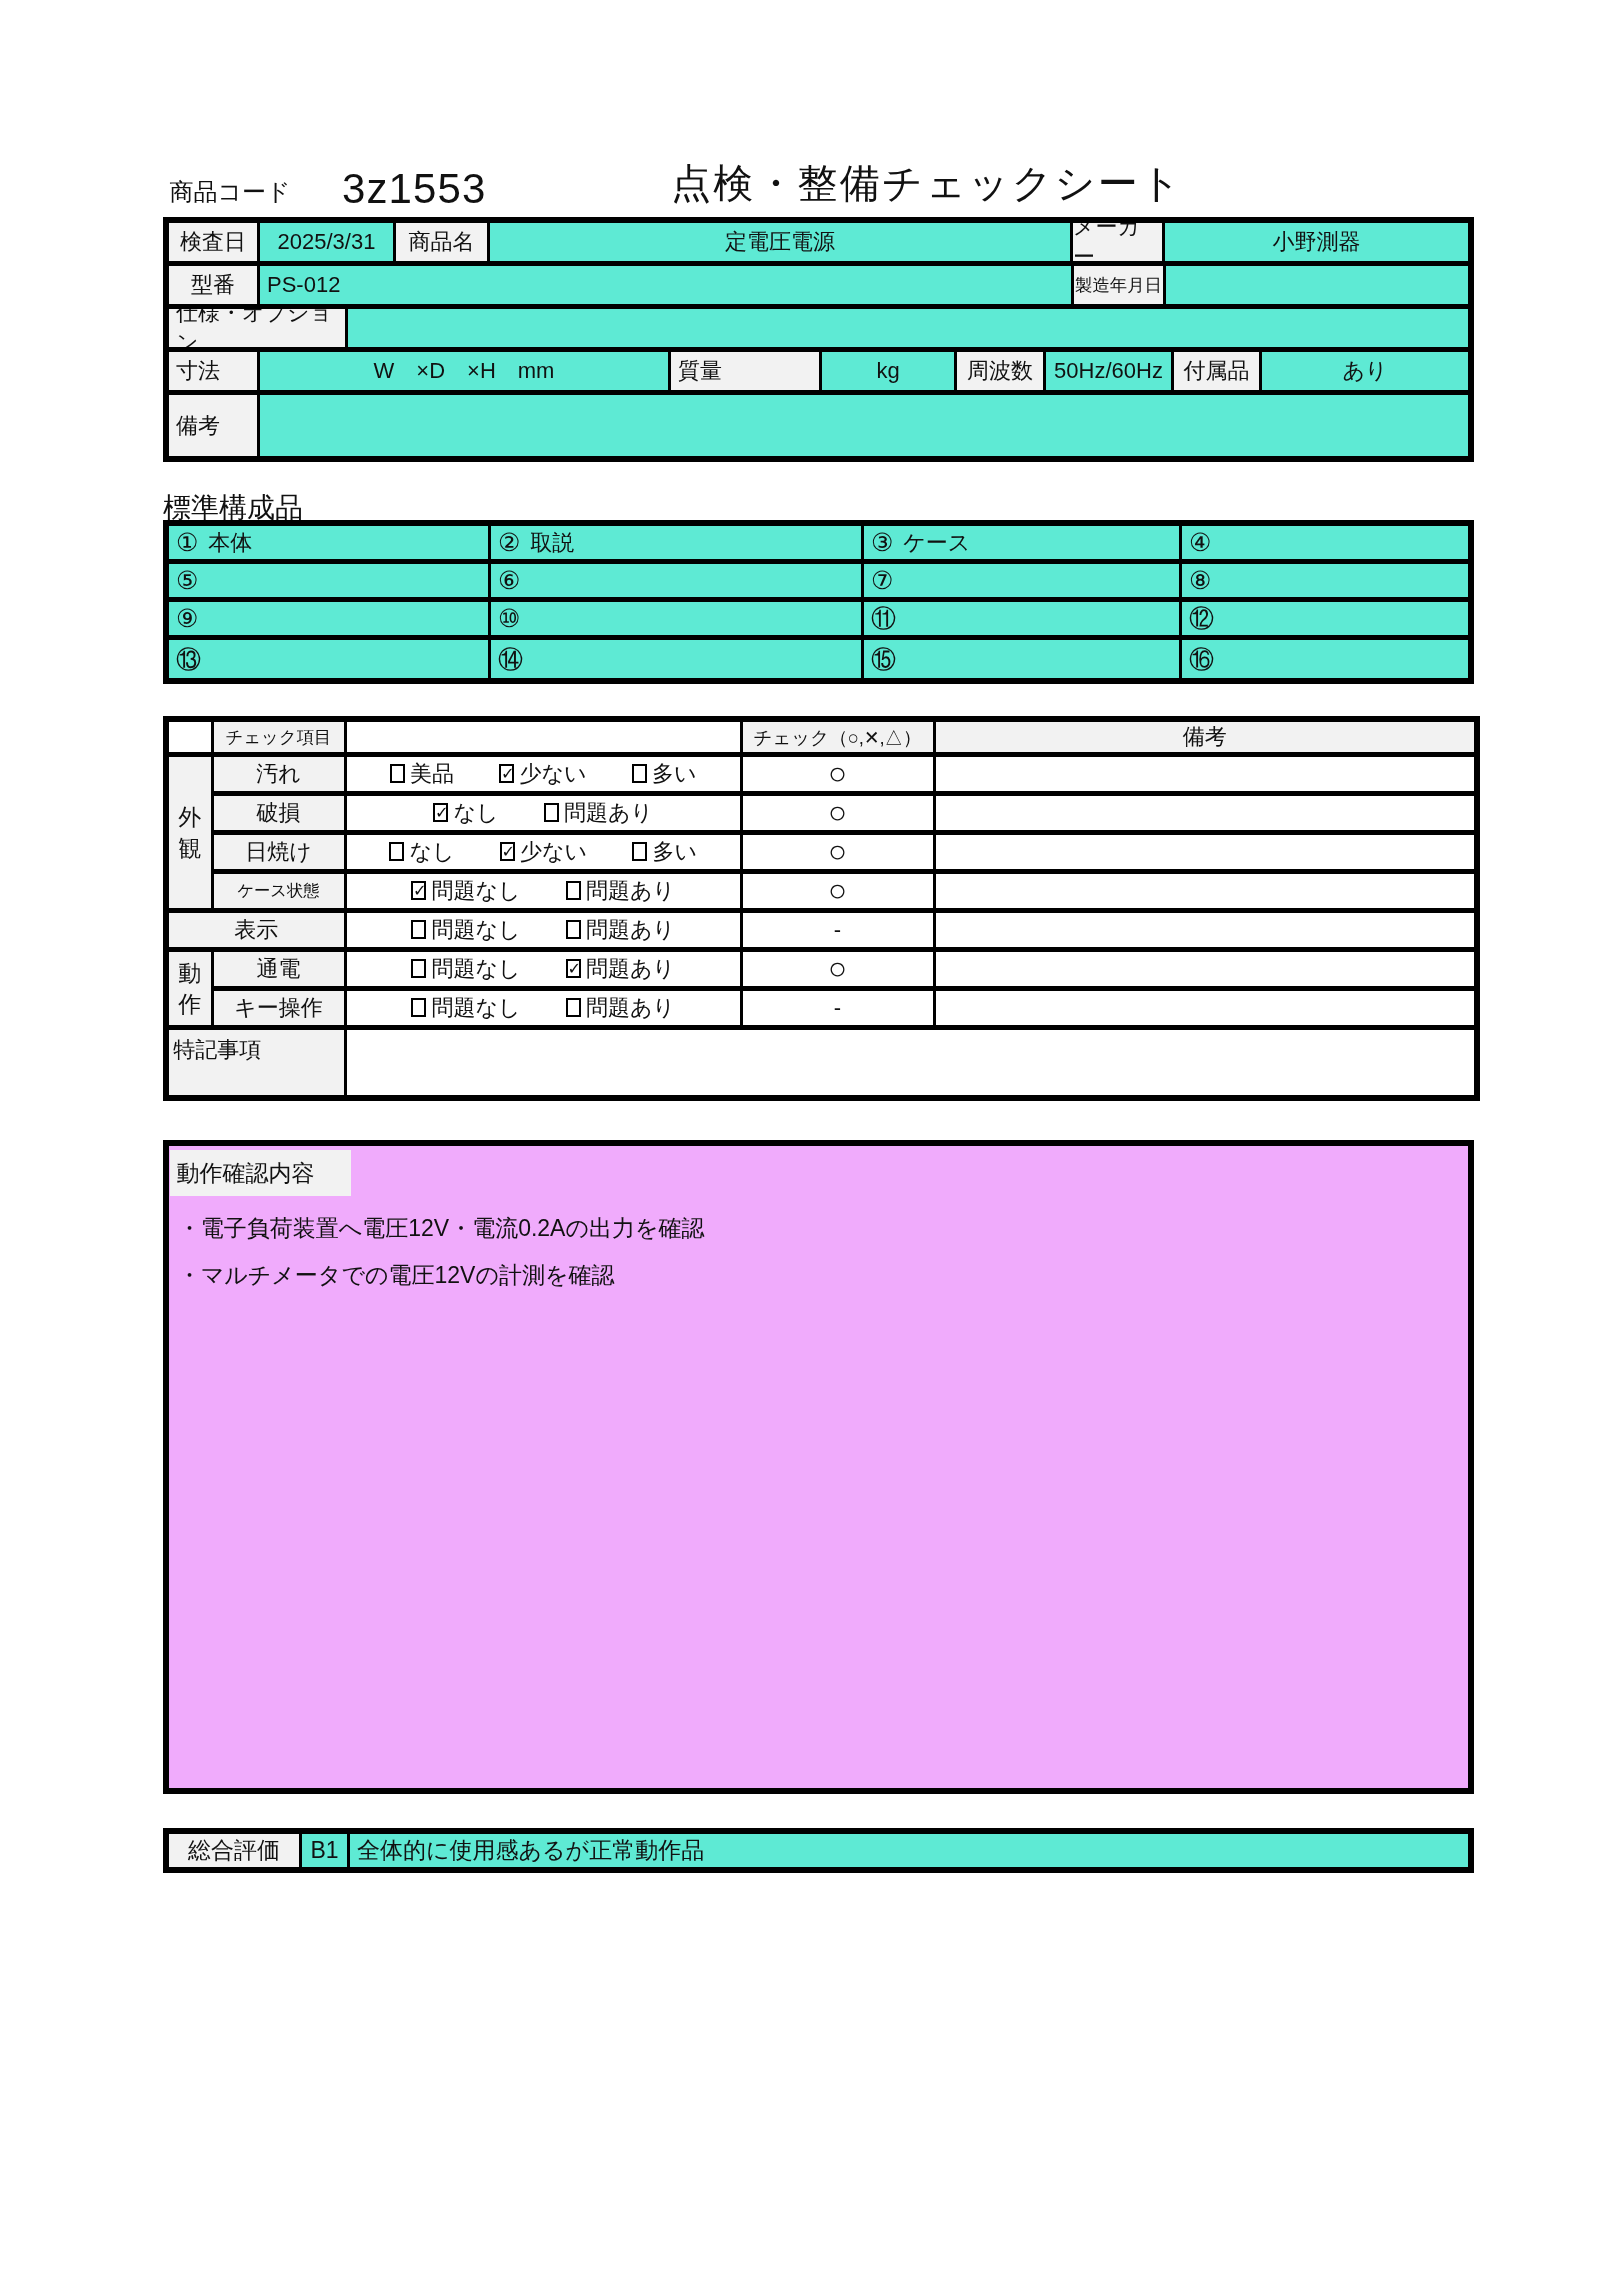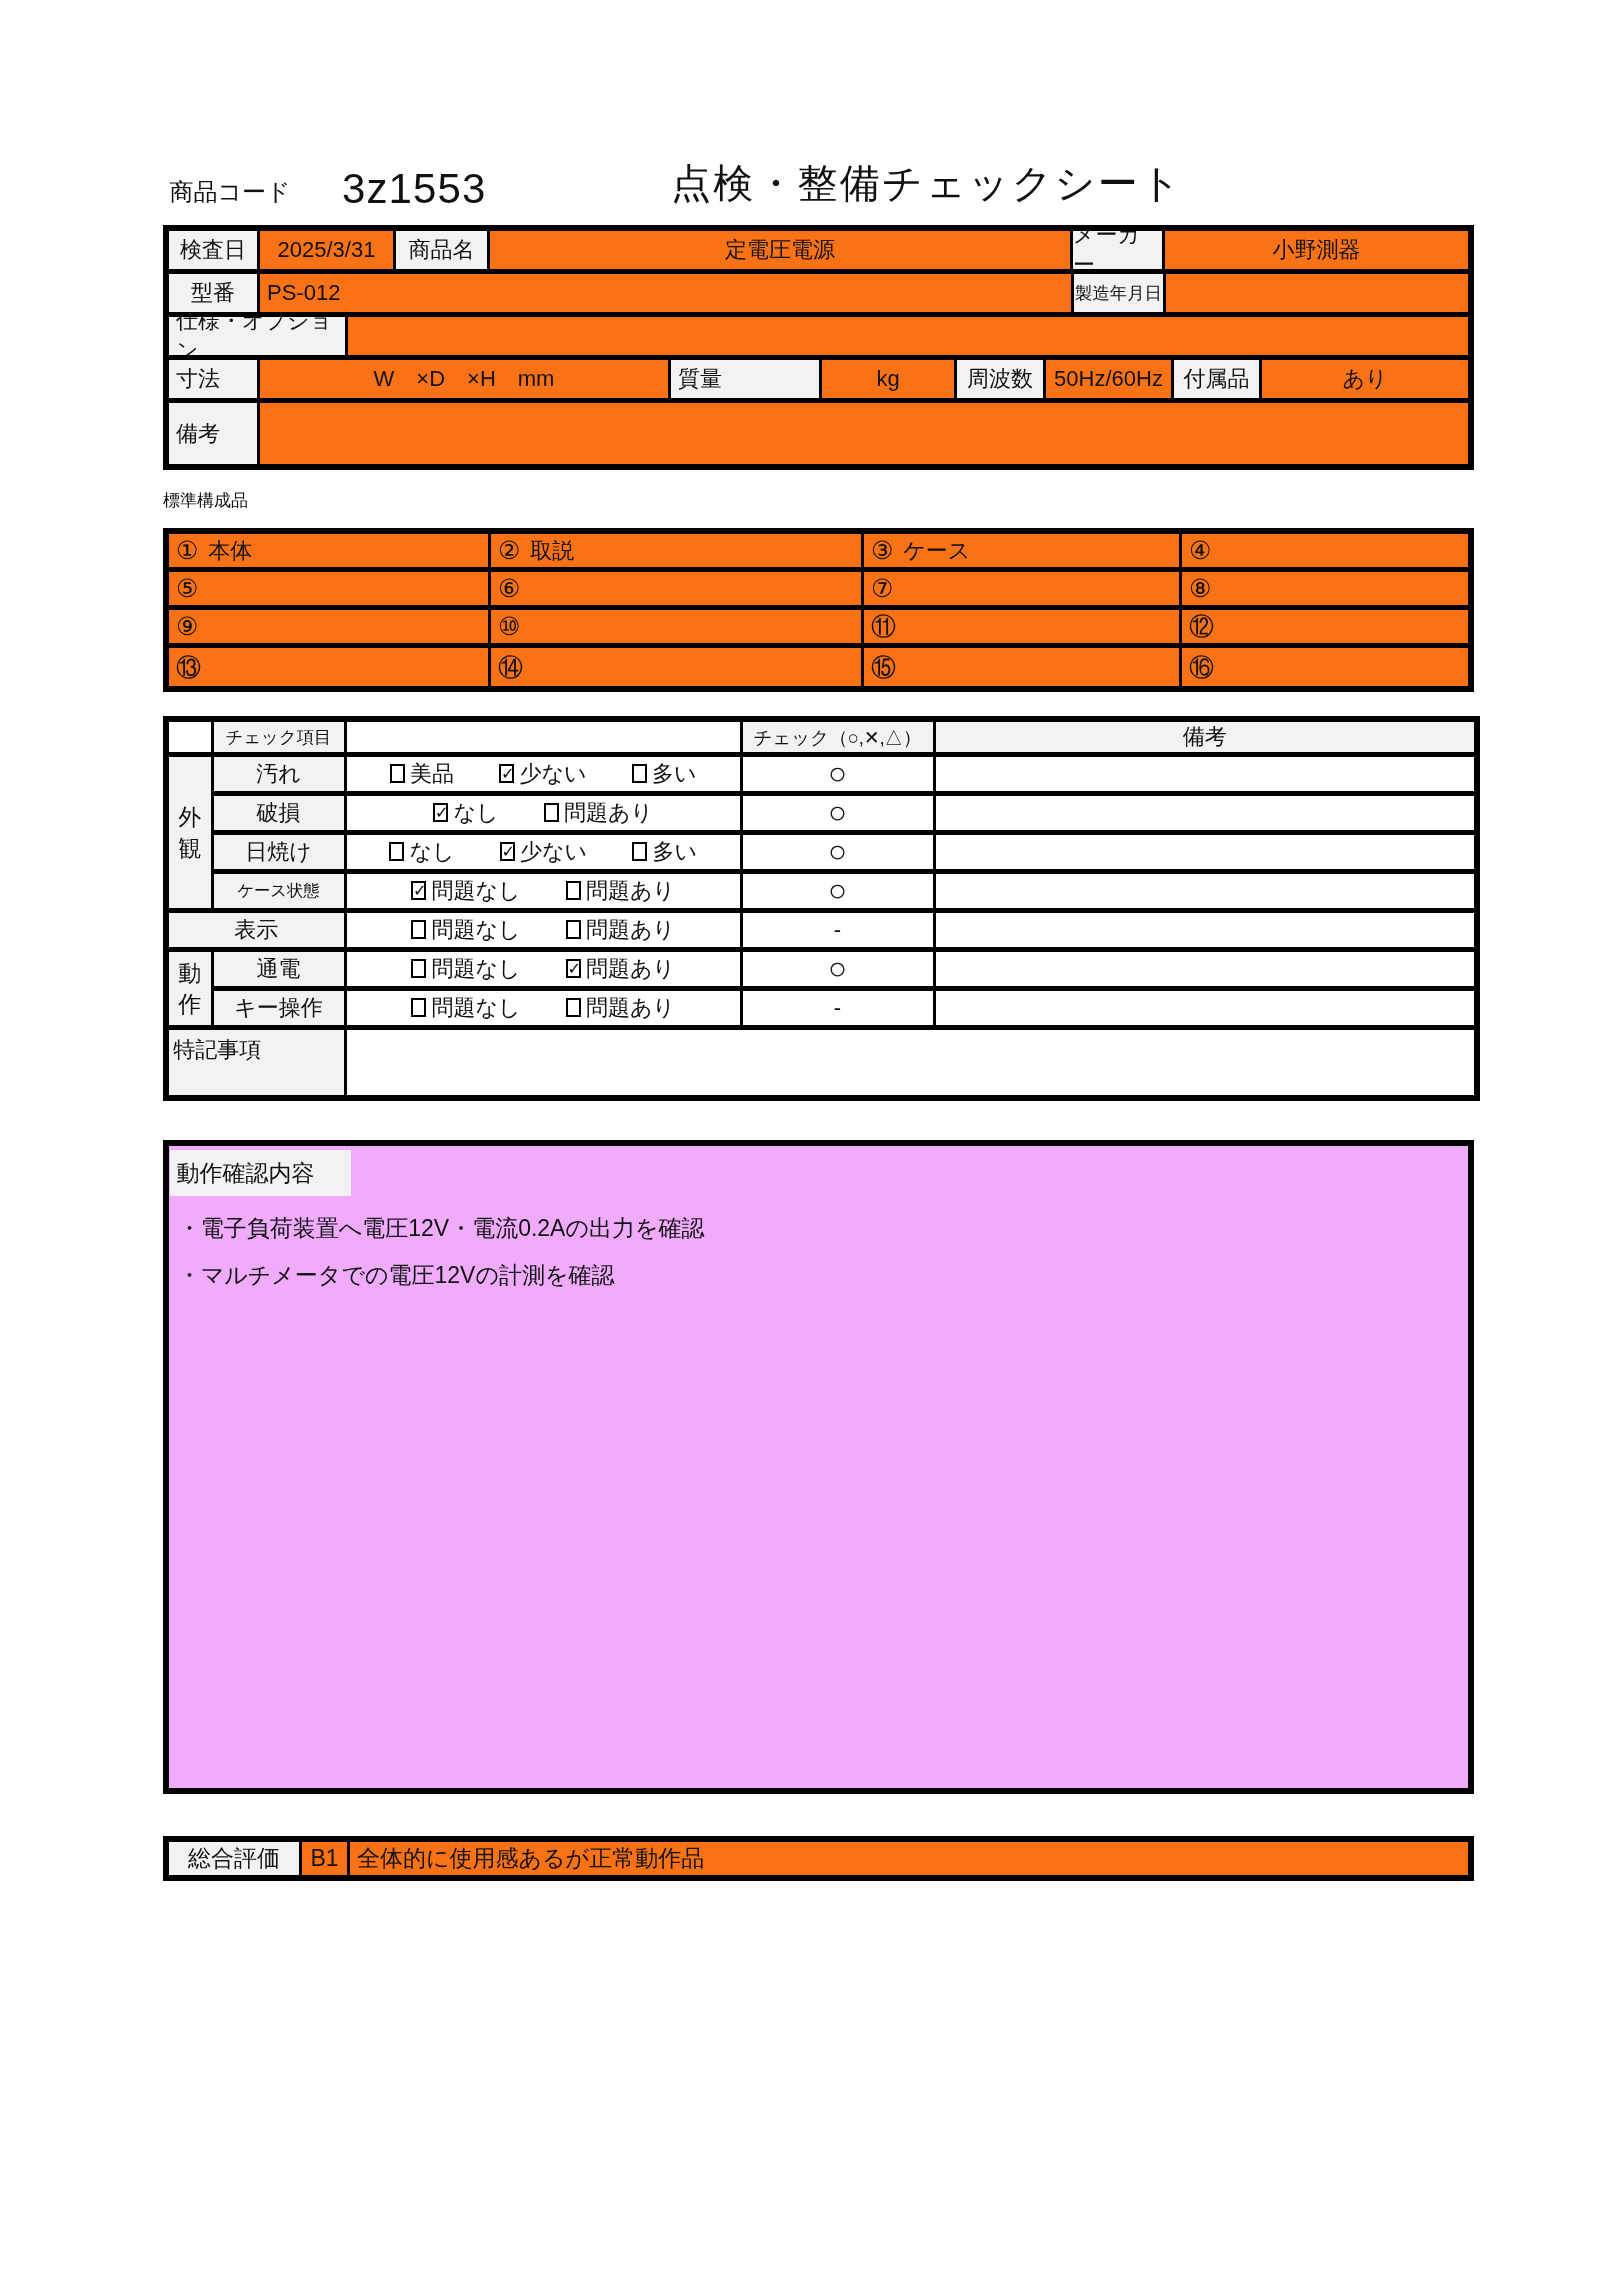--- a/index.html
+++ b/index.html
@@ -1,20 +1,20 @@
 <!DOCTYPE html>
 <html style="font-size:8.7px"><head>
 <meta charset="utf-8">
 <style>
   html,body{margin:0;padding:0;background:#fff;}
   body{width:1623px;height:2295px;position:relative;font-family:"Liberation Sans",sans-serif;color:#111;}
   .sheet-sec{position:absolute;left:163px;width:1311px;box-sizing:border-box;}
   .g{background:#f2f2f2;}
   
-  .dtable{border:6.5px solid #000;box-sizing:border-box;background:#f97316;margin-top:8px;}
+  .dtable{border:6.5px solid #000;box-sizing:border-box;background:#5eead4;}
   .drow{display:flex;border-bottom:5.4px solid #000;box-sizing:border-box;}
   .drow:last-child{border-bottom:none;}
   .dcell{border-right:3.3px solid #000;box-sizing:border-box;display:flex;align-items:center;justify-content:center;font-size:22px;overflow:hidden;}
   .dcell:last-child{border-right:none;flex:1;}
   .left{justify-content:flex-start;padding-left:7px;}
   .small{font-size:17.4px;}
   
   #hdr{top:159px;height:55px;}
   #hdr .code-label{position:absolute;left:6.5px;bottom:6.5px;font-size:24px;}
   #hdr .code-value{position:absolute;left:179px;bottom:1.1px;font-size:42px;letter-spacing:1.1px;}
@@ -32,21 +32,21 @@
   .cb{display:inline-block;width:15px;height:19.6px;border:2.2px solid #000;position:relative;flex:none;margin-right:5.4px;box-sizing:border-box;}
   .cb.checked::after{content:"✓";position:absolute;left:0px;top:-2.2px;font-size:16.3px;color:#111;}
   .opt{display:inline-flex;align-items:center;margin-right:39px;font-size:22px;white-space:nowrap;}
   .opt:last-child{margin-right:0;}
   .mark{font-size:31.5px;line-height:1;}
   
   #opbox{top:1140px;height:654px;border:6.5px solid #000;box-sizing:border-box;background:#f0abfc;}
   #opbox .oplabel{margin:4.3px 0 0 1.1px;width:181px;height:46px;display:flex;align-items:center;padding-left:6.5px;box-sizing:border-box;font-size:23px;}
   #opbox .opline{font-size:23px;margin:16.3px 0 0 8.7px;}
   
-  .sectitle{font-size:17px;}
+  .sectitle{font-size:28px;}
 </style>
 </head>
 <body>
 
 <div id="hdr" class="sheet-sec">
   <span class="code-label">商品コード</span>
   <span class="code-value">3z1553</span>
   <span class="title">点検・整備チェックシート</span>
 </div>
 

